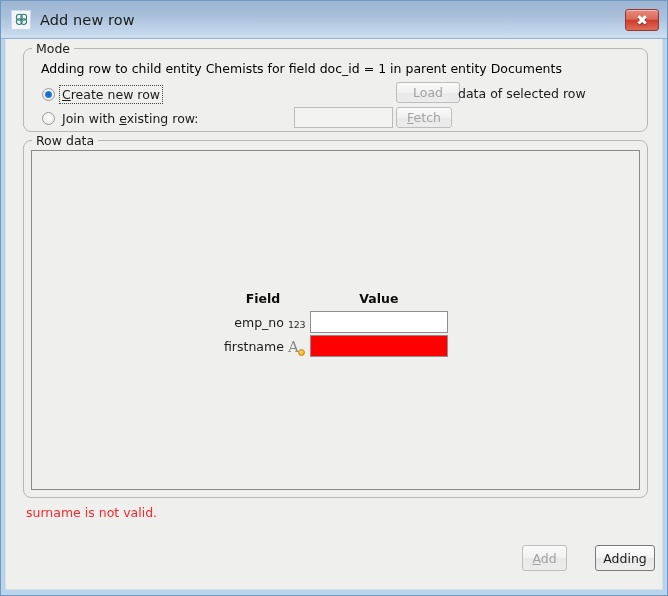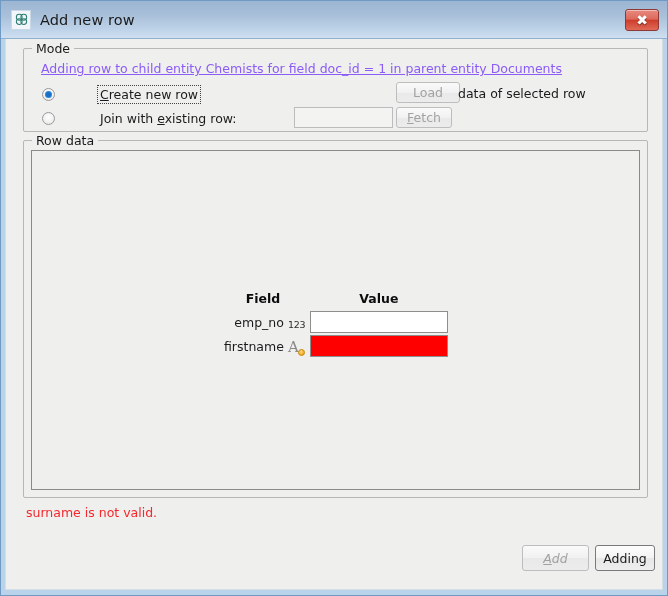--- a/index.html
+++ b/index.html
@@ -72,51 +72,49 @@
     background: #efefee;
     border: 1px solid #d5dde5;
     border-top: none;
     position: relative;
   }
 
   
   .groupbox {
     position: absolute;
     border: 1px solid #b7b7b7;
-    border-radius: 2px;
+    border-radius: 8px;
   }
   .groupbox > .gb-title {
     position: absolute;
     top: -8px; left: 8px;
     background: #efefee;
     padding: 0 4px;
     font-size: 12.5px;
     color: #1b1b1b;
     white-space: nowrap;
   }
 
   #mode-group { left: 17px; top: 9px; width: 625px; height: 84px; }
   #rowdata-group { left: 17px; top: 101px; width: 625px; height: 358px; }
 
   
   #mode-desc {
     position: absolute;
     left: 17px; top: 12px;
     font-size: 12.5px;
-    color: #8b5cf6;
-    white-space: nowrap;
-    text-decoration: underline;
+    color: #000000;
+    white-space: nowrap;
   }
 
   .radio-line {
     position: absolute;
     display: flex;
     align-items: center;
     height: 18px;
-    gap: 38px;
   }
   #radio-create { left: 18px; top: 36px; }
   #radio-join   { left: 18px; top: 60px; }
 
   .radio-dot {
     width: 13px; height: 13px;
     flex: 0 0 13px;
     border-radius: 50%;
     border: 1px solid #9a9a9a;
     background: radial-gradient(circle at 50% 38%, #ffffff 0%, #f0f0f0 60%, #dcdcdc 100%);
@@ -282,21 +280,21 @@
     left: 20px; top: 466px;
     font-size: 12.5px;
     color: #f5282d;
     white-space: nowrap;
   }
 
   
   #btn-add {
     position: absolute;
     left: 516px; top: 506px;
-    width: 67px; height: 26px; font-style: italic;
+    width: 45px; height: 26px;
   }
   #btn-close {
     position: absolute;
     left: 589px; top: 506px;
     width: 60px; height: 26px;
   }
 </style>
 </head>
 <body>
 

